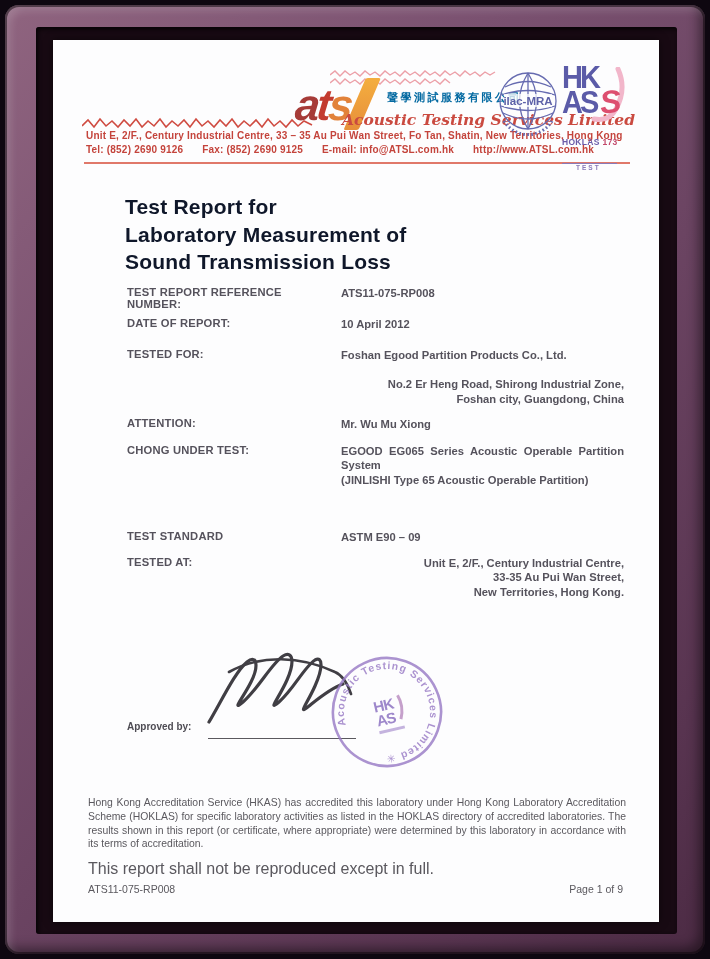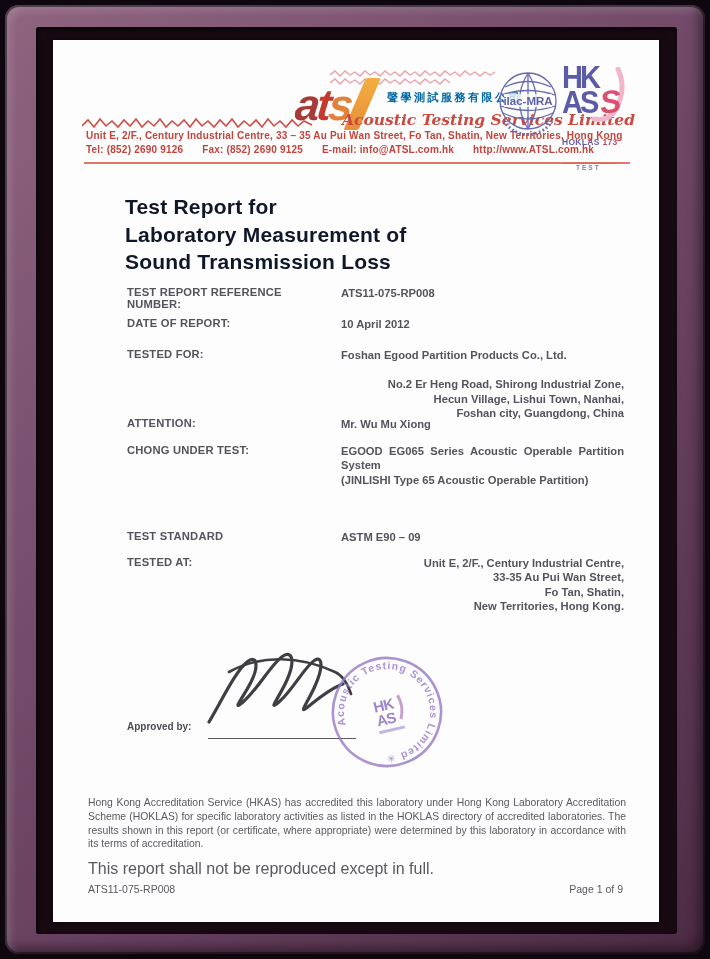--- a/index.html
+++ b/index.html
@@ -180,21 +180,20 @@
       <div class="flabel">DATE OF REPORT:</div>
       <div class="fvalue">10 April 2012</div>
     </div>
 
     <div class="row" style="top:308px;">
       <div class="flabel">TESTED FOR:</div>
       <div class="fvalue">
         <div>Foshan Egood Partition Products Co., Ltd.</div>
         <div class="extra-block">
           <div class="vline">No.2 Er Heng Road, Shirong Industrial Zone,</div>
-          <div class="vline">Hecun Village, Lishui Town, Nanhai,</div>
           <div class="vline">Foshan city, Guangdong, China</div>
         </div>
       </div>
     </div>
 
     <div class="row" style="top:377px;">
       <div class="flabel">ATTENTION:</div>
       <div class="fvalue">Mr. Wu Mu Xiong</div>
     </div>
 
@@ -209,21 +208,20 @@
     <div class="row" style="top:490px;">
       <div class="flabel">TEST STANDARD</div>
       <div class="fvalue">ASTM E90 – 09</div>
     </div>
 
     <div class="row" style="top:516px;">
       <div class="flabel">TESTED AT:</div>
       <div class="fvalue">
         <div class="vline">Unit E, 2/F., Century Industrial Centre,</div>
         <div class="vline">33-35 Au Pui Wan Street,</div>
-        <div class="vline">Fo Tan, Shatin,</div>
         <div class="vline">New Territories, Hong Kong.</div>
       </div>
     </div>
 
     <svg class="sig-svg" width="162" height="96" viewBox="0 0 162 96">
       <g fill="none" stroke="#403e44" stroke-linecap="round">
         <path stroke-width="3.2" d="M8,80 C20,60 34,30 46,20 C56,12 58,24 50,40 C42,56 30,70 42,60 C58,46 70,22 82,14 C92,8 94,20 86,38 C78,56 66,70 78,60 C92,48 104,24 114,18 C122,14 122,26 114,44 C106,62 96,74 108,64 C118,56 130,46 142,42"></path>
         <path stroke-width="2.6" d="M28,30 C60,12 100,14 134,30 C141,33 146,40 150,52"></path>
       </g>
     </svg>

